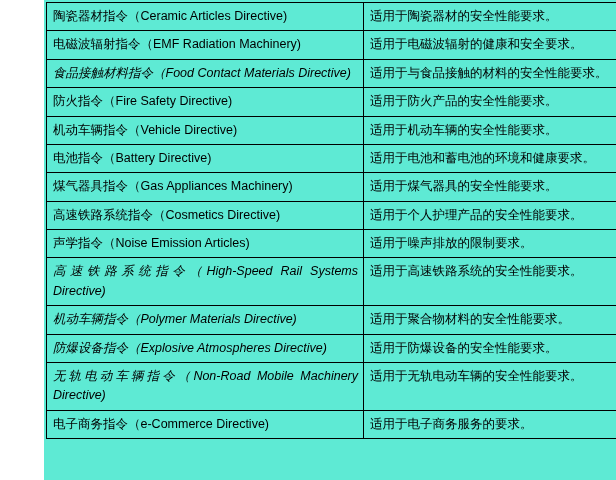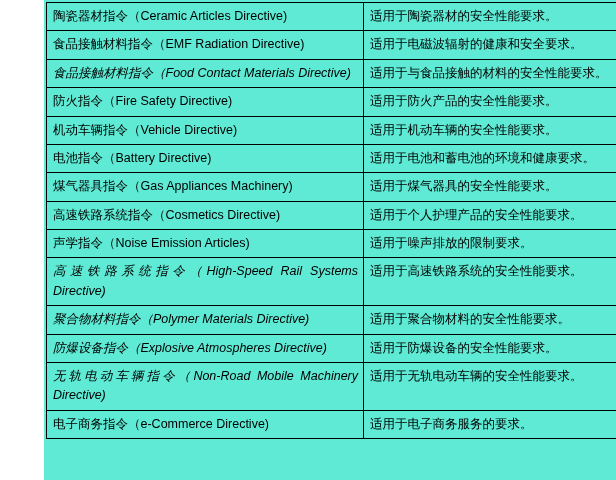--- a/index.html
+++ b/index.html
@@ -51,21 +51,21 @@
 <body>
 
 <div class="page">
   <table class="directive-table">
     <tbody>
       <tr>
         <td class="col-name">陶瓷器材指令（Ceramic Articles Directive)</td>
         <td class="col-desc">适用于陶瓷器材的安全性能要求。</td>
       </tr>
       <tr>
-        <td class="col-name">食品接触材料指令（EMF Radiation Directive)</td>
+        <td class="col-name">电磁波辐射指令（EMF Radiation Machinery)</td>
         <td class="col-desc">适用于电磁波辐射的健康和安全要求。</td>
       </tr>
       <tr>
         <td class="col-name justified">食品接触材料指令（Food Contact Materials Directive)</td>
         <td class="col-desc">适用于与食品接触的材料的安全性能要求。</td>
       </tr>
       <tr>
         <td class="col-name">防火指令（Fire Safety Directive)</td>
         <td class="col-desc">适用于防火产品的安全性能要求。</td>
       </tr>
@@ -87,21 +87,21 @@
       </tr>
       <tr>
         <td class="col-name">声学指令（Noise Emission Articles)</td>
         <td class="col-desc">适用于噪声排放的限制要求。</td>
       </tr>
       <tr>
         <td class="col-name justified">高速铁路系统指令（High-Speed Rail Systems Directive)</td>
         <td class="col-desc">适用于高速铁路系统的安全性能要求。</td>
       </tr>
       <tr>
-        <td class="col-name justified">聚合物材料指令（Polymer Materials Directive)</td>
+        <td class="col-name justified">机动车辆指令（Polymer Materials Directive)</td>
         <td class="col-desc">适用于聚合物材料的安全性能要求。</td>
       </tr>
       <tr>
         <td class="col-name justified">防爆设备指令（Explosive Atmospheres Directive)</td>
         <td class="col-desc">适用于防爆设备的安全性能要求。</td>
       </tr>
       <tr>
         <td class="col-name justified">无轨电动车辆指令（Non-Road Mobile Machinery Directive)</td>
         <td class="col-desc">适用于无轨电动车辆的安全性能要求。</td>
       </tr>

